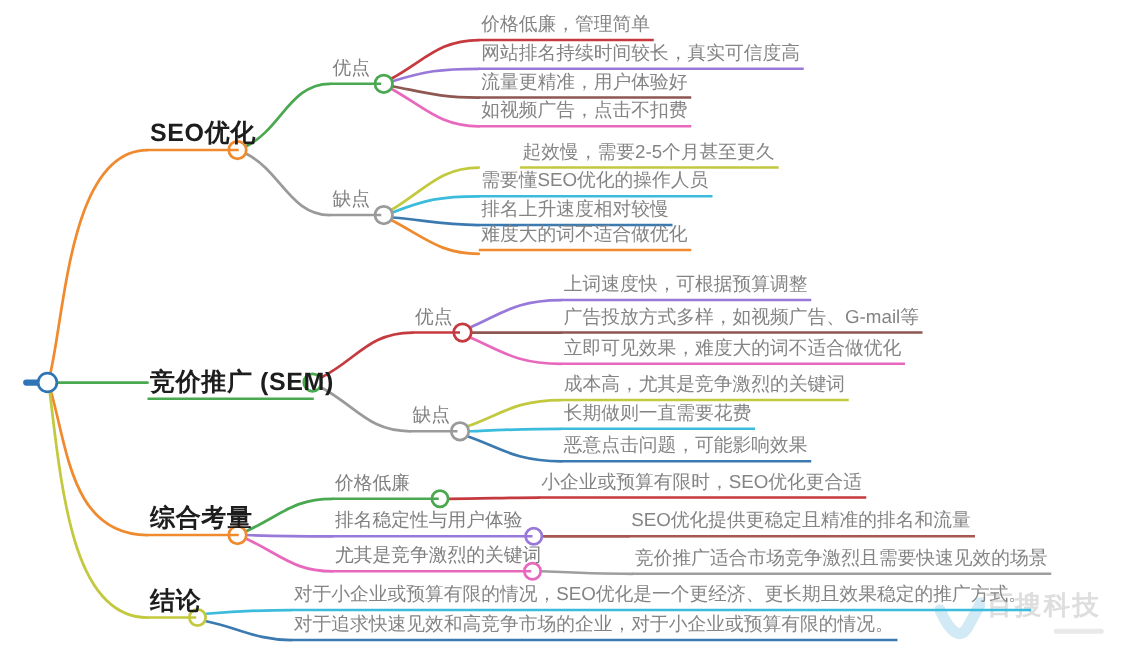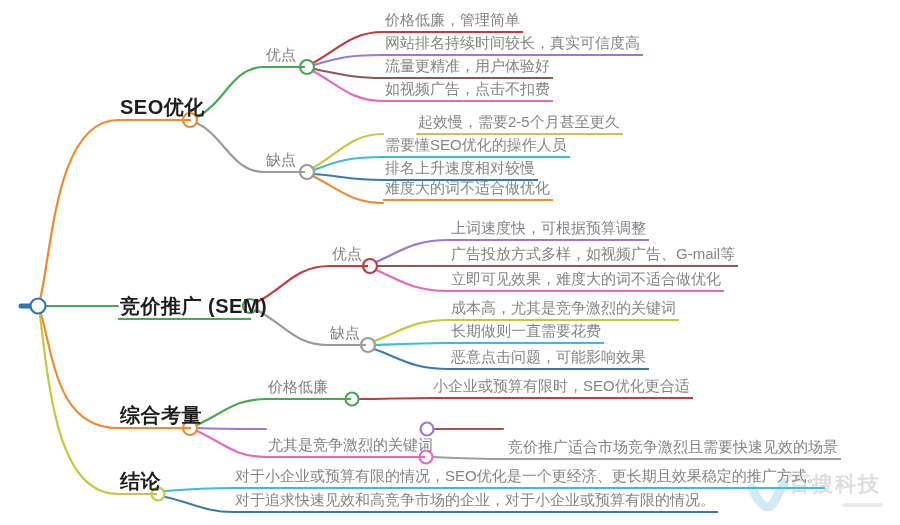--- a/index.html
+++ b/index.html
@@ -119,21 +119,23 @@
 
   <div class="node bd-purple" style="left:449px;top:218px;text-align:right;">上词速度快，可根据预算调整</div>
   <div class="node bd-maroon" style="left:449px;top:244px;">广告投放方式多样，如视频广告、G-mail等</div>
   <div class="node bd-pink" style="left:449px;top:269px;">立即可见效果，难度大的词不适合做优化</div>
 
   <div class="node bd-ygreen" style="left:449px;top:298px;">成本高，尤其是竞争激烈的关键词</div>
   <div class="node bd-cyan" style="left:449px;top:321px;">长期做则一直需要花费</div>
   <div class="node bd-sblue" style="left:449px;top:347px;">恶意点击问题，可能影响效果</div>
 
   <div class="node sub bd-green" style="left:266px;top:377px;width:80px;">价格低廉</div>
+  <div class="node sub bd-purple" style="left:266px;top:407px;width:155px;">排名稳定性与用户体验</div>
   <div class="node sub bd-pink" style="left:266px;top:435px;width:154px;">尤其是竞争激烈的关键词</div>
 
   <div class="node bd-red" style="left:431px;top:376px;">小企业或预算有限时，SEO优化更合适</div>
+  <div class="node bd-brick" style="left:503px;top:407px;">SEO优化提供更稳定且精准的排名和流量</div>
   <div class="node bd-grayline" style="left:506px;top:437px;">竞价推广适合市场竞争激烈且需要快速见效的场景</div>
 
   <div class="node bd-cyan" style="left:233px;top:466px;">对于小企业或预算有限的情况，SEO优化是一个更经济、更长期且效果稳定的推广方式。</div>
   <div class="node bd-sblue" style="left:233px;top:490px;">对于追求快速见效和高竞争市场的企业，对于小企业或预算有限的情况。</div>
 
 </div>
 
 </body></html>

